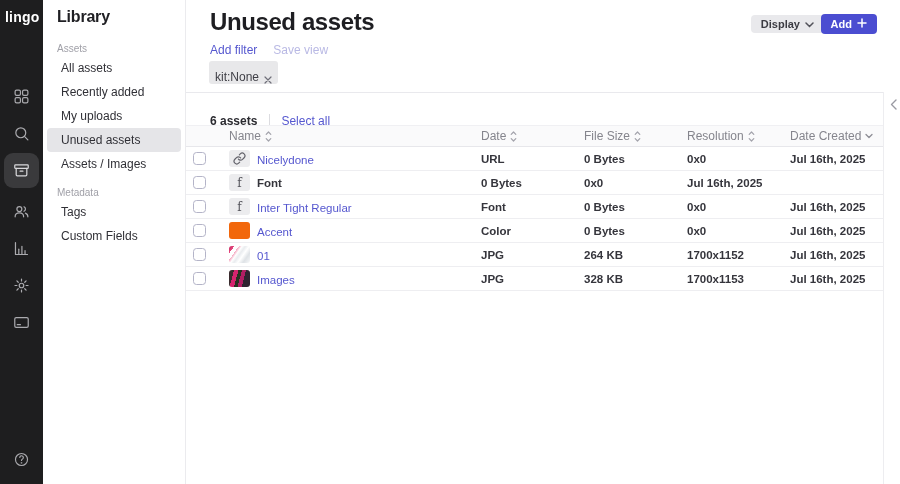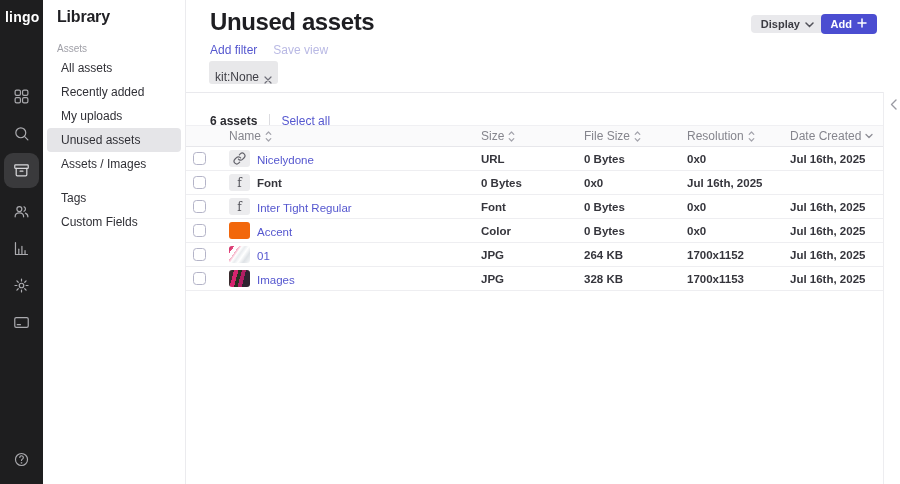--- a/index.html
+++ b/index.html
@@ -141,20 +141,21 @@
   <div id="sb-sections">
       <div class="sb-section">
         <div class="sb-label">Assets</div>
         <div class="nav-item">All assets</div>
         <div class="nav-item">Recently added</div>
         <div class="nav-item">My uploads</div>
         <div class="nav-item selected">Unused assets</div>
         <div class="nav-item">Assets / Images</div>
       </div>
       <div class="sb-section">
+        <div class="sb-label">Metadata</div>
         <div class="nav-item">Tags</div>
         <div class="nav-item">Custom Fields</div>
       </div>
     </div>
 </div>
 
 <div class="main">
   <div class="page-title">Unused assets</div>
 
   <button class="btn btn-display">
@@ -198,21 +199,21 @@
         <div class="th">
           <span>Name</span>
           <span style="display: flex;">
             <svg width="7" height="11" viewBox="0 0 7 11" fill="none" stroke="#A3A3AB" stroke-width="1.2" stroke-linecap="round" stroke-linejoin="round">
               <path d="M1.2 3.4 3.5 1l2.3 2.4"></path>
               <path d="M1.2 7.6 3.5 10l2.3-2.4"></path>
             </svg>
           </span>
         </div>
         <div class="th">
-          <span>Size</span>
+          <span>Date</span>
           <span style="display: flex;">
             <svg width="7" height="11" viewBox="0 0 7 11" fill="none" stroke="#A3A3AB" stroke-width="1.2" stroke-linecap="round" stroke-linejoin="round">
               <path d="M1.2 3.4 3.5 1l2.3 2.4"></path>
               <path d="M1.2 7.6 3.5 10l2.3-2.4"></path>
             </svg>
           </span>
         </div>
         <div class="th">
           <span>File Size</span>
           <span style="display: flex;">

